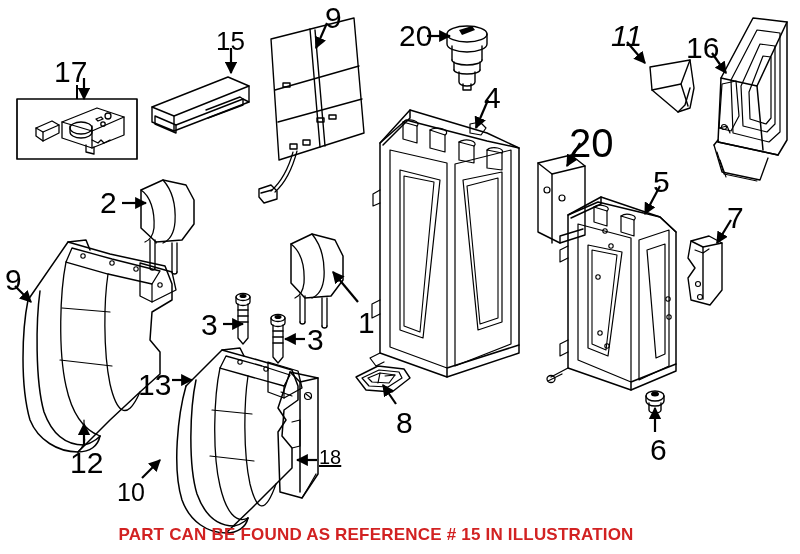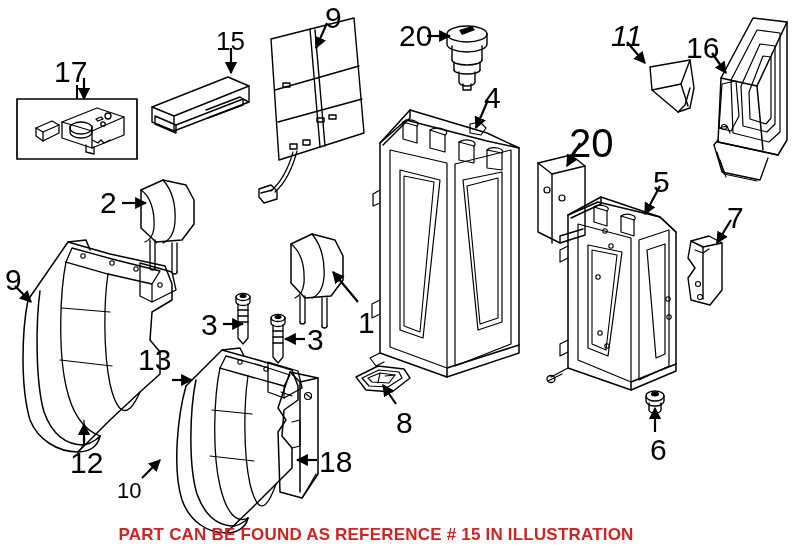--- a/index.html
+++ b/index.html
@@ -366,28 +366,28 @@
       <div class="callout-num" style="left: 358px; top: 308px; font-size: 30px;">1</div>
       <div class="callout-num" style="left: 100px; top: 188px; font-size: 30px;">2</div>
       <div class="callout-num" style="left: 201px; top: 310px; font-size: 30px;">3</div>
       <div class="callout-num" style="left: 307px; top: 325px; font-size: 30px;">3</div>
       <div class="callout-num" style="left: 484px; top: 83px; font-size: 30px;">4</div>
       <div class="callout-num" style="left: 653px; top: 167px; font-size: 30px;">5</div>
       <div class="callout-num" style="left: 650px; top: 435px; font-size: 30px;">6</div>
       <div class="callout-num" style="left: 727px; top: 203px; font-size: 30px;">7</div>
       <div class="callout-num" style="left: 396px; top: 408px; font-size: 30px;">8</div>
       <div class="callout-num" style="left: 5px; top: 265px; font-size: 30px;">9</div>
-      <div class="callout-num" style="left: 117px; top: 480px; font-size: 22px;">10</div>
+      <div class="callout-num" style="left: 117px; top: 480px; font-size: 25px;">10</div>
       <div class="callout-num" style="left: 611px; top: 21px; font-size: 30px; font-style: italic;">11</div>
       <div class="callout-num" style="left: 70px; top: 448px; font-size: 30px;">12</div>
-      <div class="callout-num" style="left: 138px; top: 345px; font-size: 30px;">13</div>
+      <div class="callout-num" style="left: 138px; top: 370px; font-size: 30px;">13</div>
       <div class="callout-num" style="left: 325px; top: 3px; font-size: 30px;">9</div>
       <div class="callout-num" style="left: 216px; top: 28px; font-size: 26px;">15</div>
       <div class="callout-num" style="left: 686px; top: 33px; font-size: 30px; text-align: right;">16</div>
       <div class="callout-num" style="left: 54px; top: 57px; font-size: 30px;">17</div>
-      <div class="callout-num" style="left: 319px; top: 447px; font-size: 30px;">18</div>
+      <div class="callout-num" style="left: 319px; top: 447px; font-size: 20px; text-decoration: underline;">18</div>
       <div class="callout-num" style="left: 399px; top: 21px; font-size: 30px;">20</div>
       <div class="callout-num" style="left: 569px; top: 123px; font-size: 40px;">20</div>
     </div>
 
   <div class="footer-note" id="footer-note" style="color: rgb(210, 34, 34); font-size: 17px; top: 525px;">PART CAN BE FOUND AS REFERENCE # 15 IN ILLUSTRATION</div>
 
 </div>
 
 </body></html>

